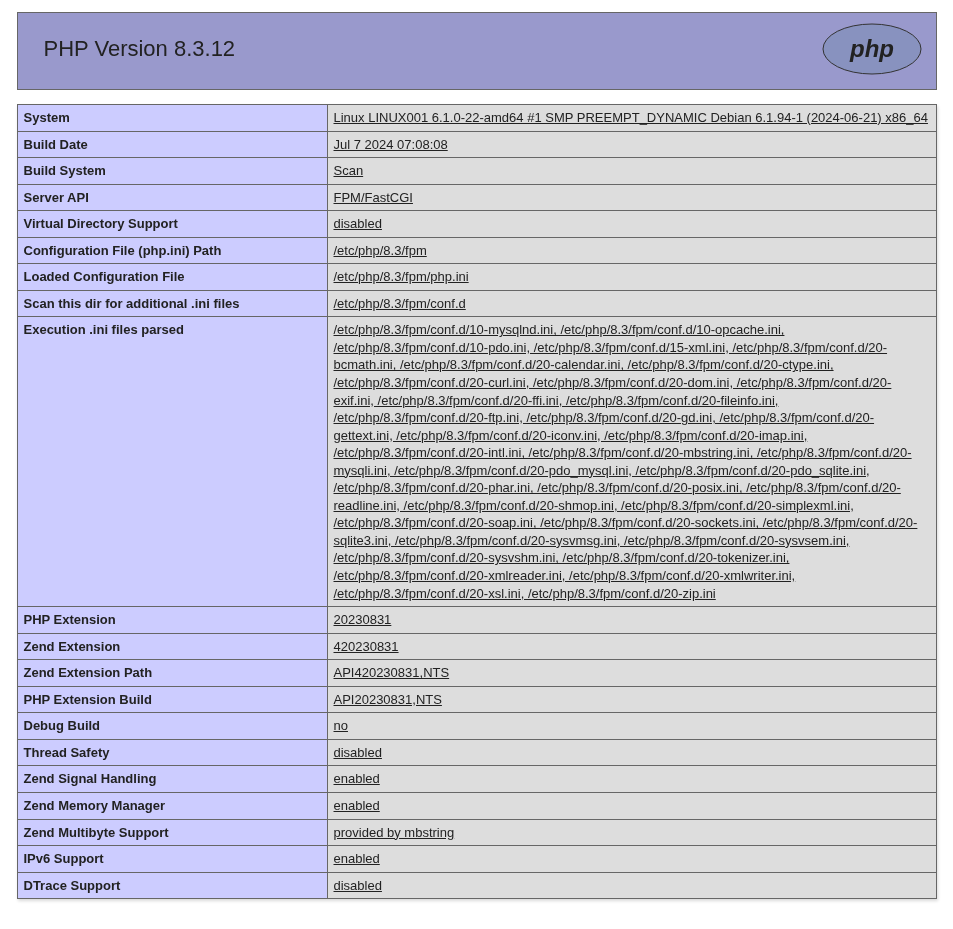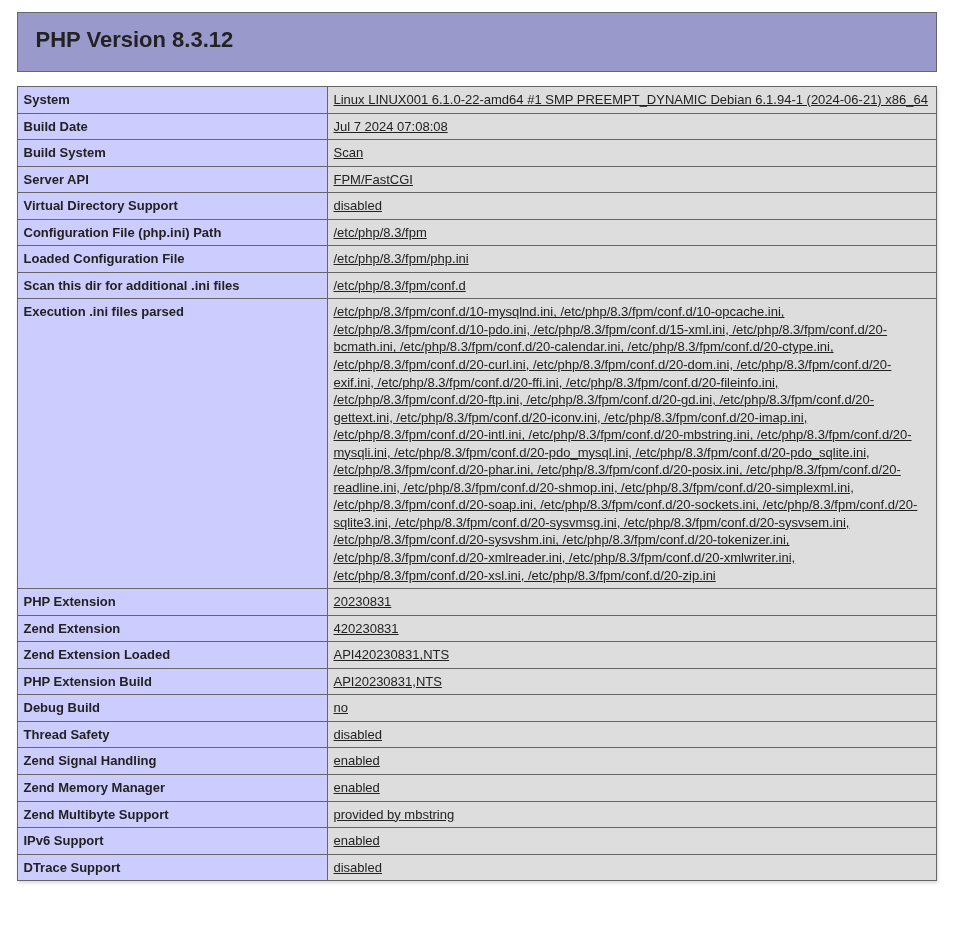--- a/index.html
+++ b/index.html
@@ -14,23 +14,23 @@
   .center { width: 920px; margin: 0 auto; }
   .header-box {
     background: #9999cc;
     border: 1px solid #666;
     padding: 10px 14px 14px 14px;
     display: flex;
     align-items: center;
     justify-content: space-between;
   }
   .header-box h1 {
-    margin: 4px;
+    margin: 12px;
     font-size: 22px;
-    font-weight: bold;
+    font-weight: normal;
     color: #222;
   }
   .php-logo {
     width: 100px;
     height: 52px;
   }
   table.info {
     width: 100%;
     border-collapse: collapse;
     margin-top: 14px;
@@ -57,20 +57,26 @@
     text-decoration: underline;
   }
 </style>
 </head>
 <body>
 
 <div class="center">
 
   <div class="header-box">
     <h1>PHP Version 8.3.12</h1>
+    <span class="php-logo">
+      <svg viewBox="0 0 200 104" xmlns="http://www.w3.org/2000/svg">
+        <ellipse cx="100" cy="52" rx="98" ry="50" fill="#8892BF" stroke="#333" stroke-width="2"></ellipse>
+        <text x="100" y="68" text-anchor="middle" font-family="Arial" font-size="48" font-weight="bold" font-style="italic" fill="#222">php</text>
+      </svg>
+    </span>
   </div>
 
   <table class="info">
     <tbody id="rows-body">
         <tr>
           <td class="e">System</td>
           <td class="v">Linux LINUX001 6.1.0-22-amd64 #1 SMP PREEMPT_DYNAMIC Debian 6.1.94-1 (2024-06-21) x86_64</td>
         </tr>
         <tr>
           <td class="e">Build Date</td>
@@ -106,21 +112,21 @@
         </tr>
         <tr>
           <td class="e">PHP Extension</td>
           <td class="v">20230831</td>
         </tr>
         <tr>
           <td class="e">Zend Extension</td>
           <td class="v">420230831</td>
         </tr>
         <tr>
-          <td class="e">Zend Extension Loaded</td>
+          <td class="e">Zend Extension Path</td>
           <td class="v">API420230831,NTS</td>
         </tr>
         <tr>
           <td class="e">PHP Extension Build</td>
           <td class="v">API20230831,NTS</td>
         </tr>
         <tr>
           <td class="e">Debug Build</td>
           <td class="v">no</td>
         </tr>

